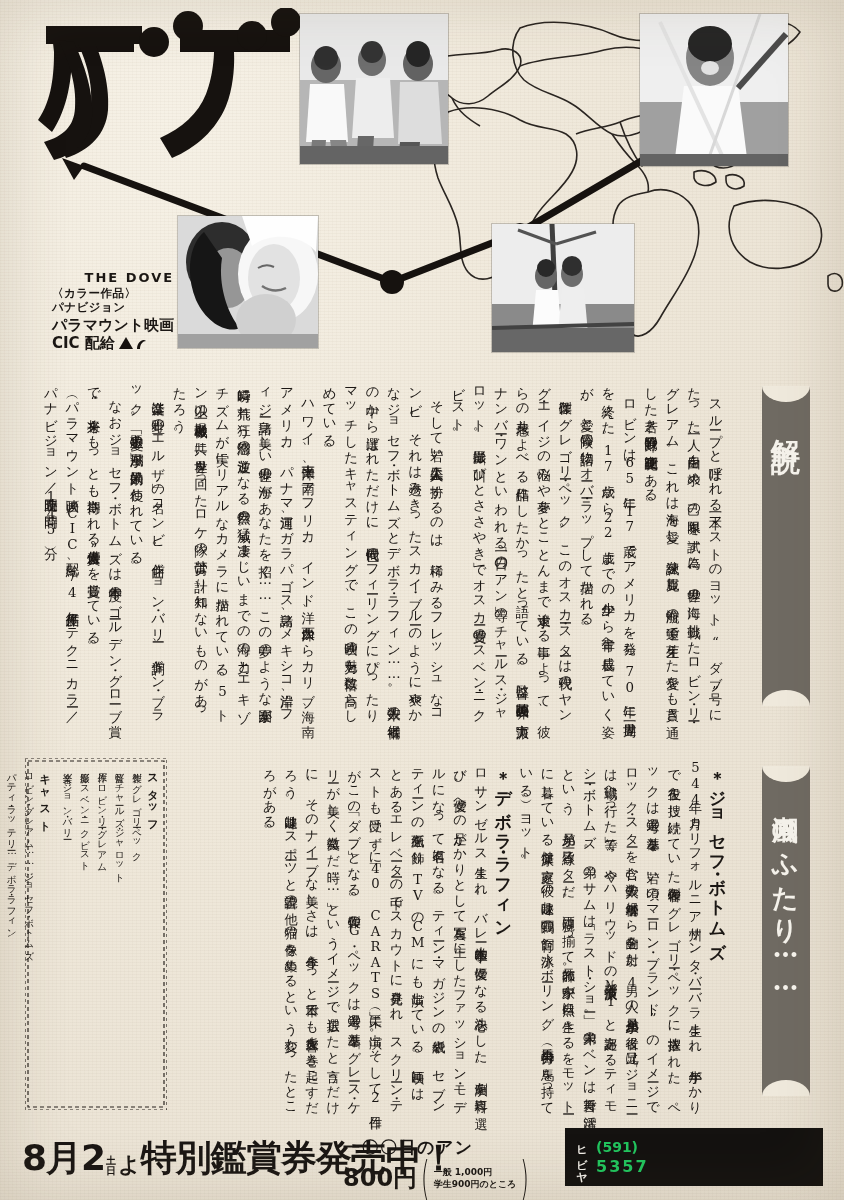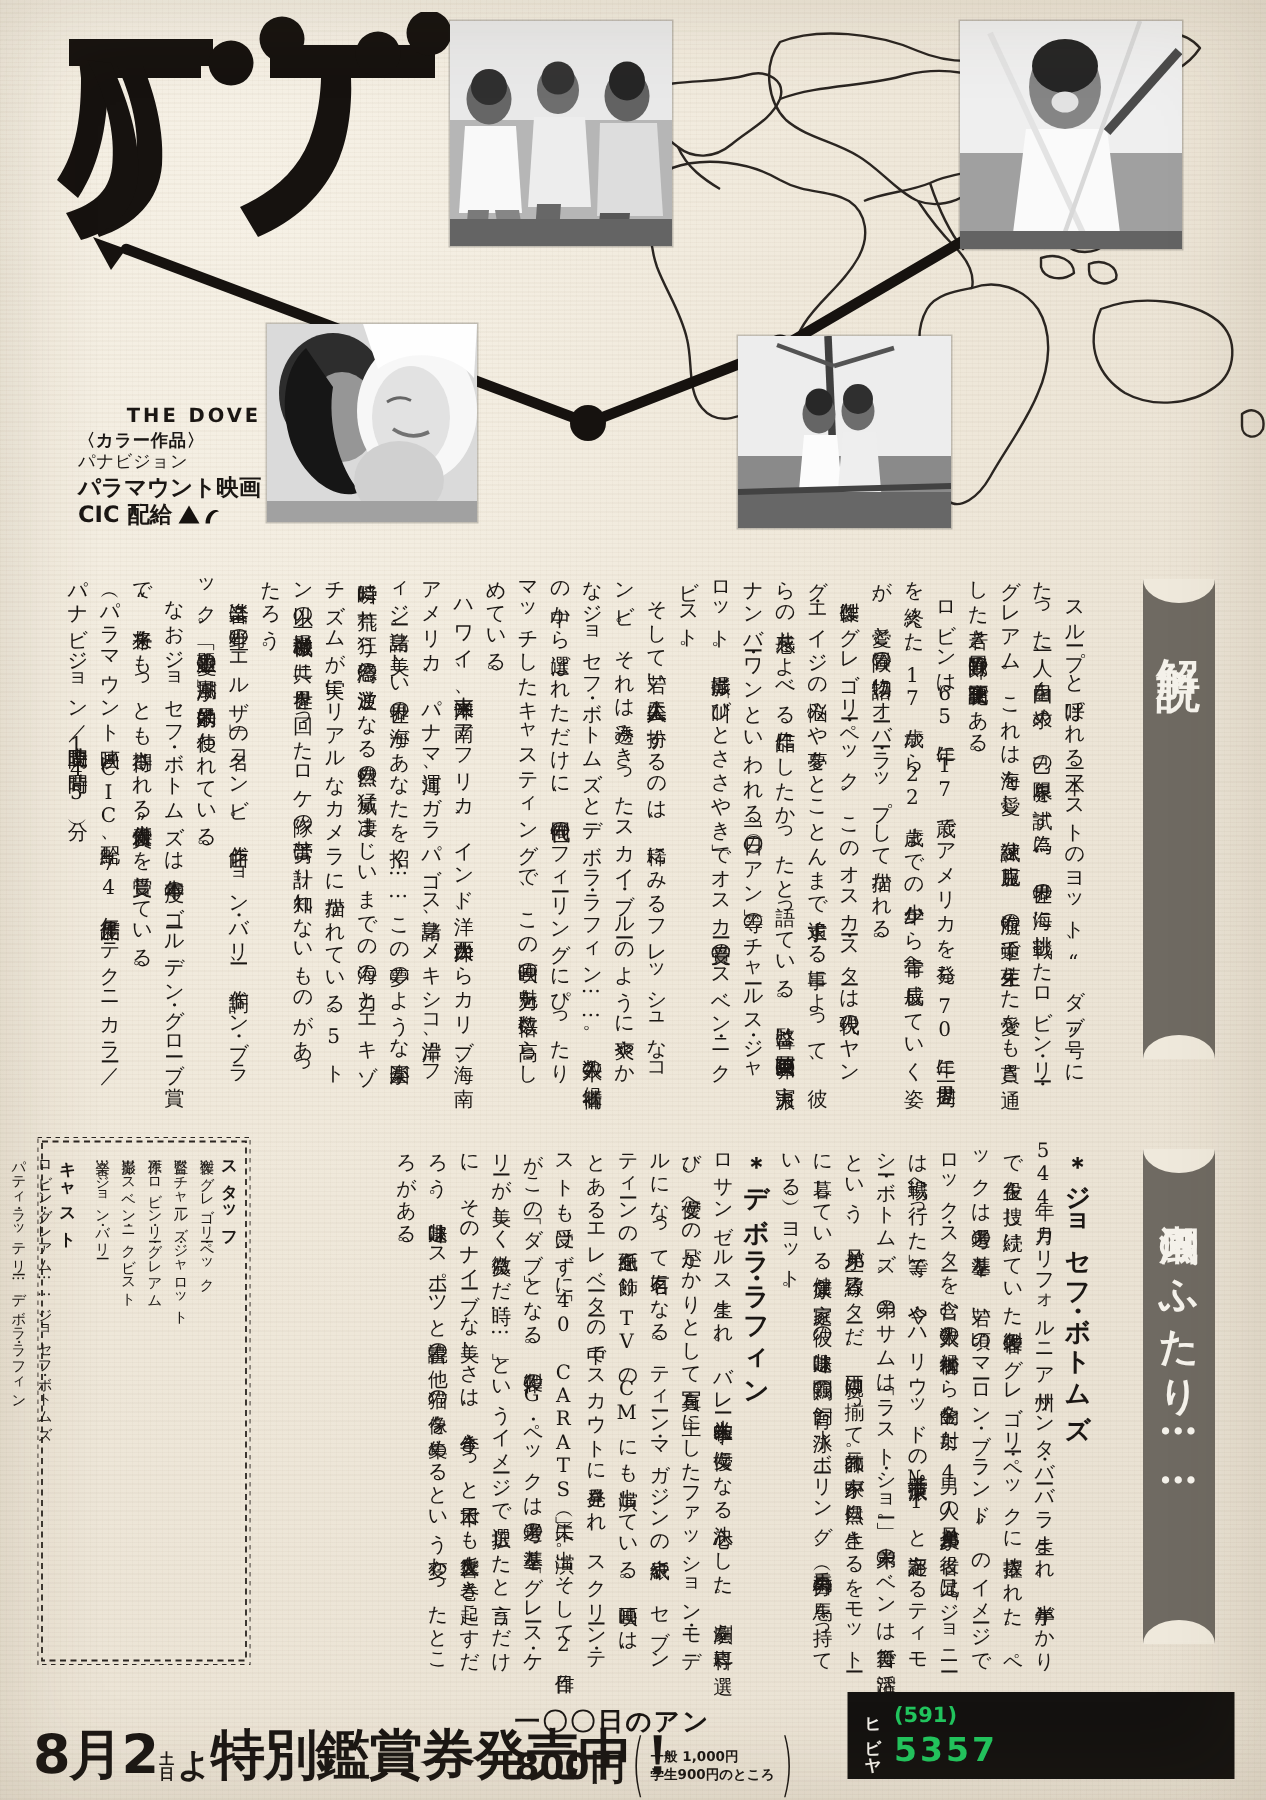--- a/index.html
+++ b/index.html
@@ -42,21 +42,21 @@
     overflow:hidden;
   }
   .photo svg{display:block;}
 
   .imprint{
     position:absolute;left:52px;top:270px;
     line-height:1.22;letter-spacing:.5px;
   }
   .imprint .l1{font-size:13px;font-weight:700;letter-spacing:2px;text-align:right;}
   .imprint .l2{font-size:11.5px;font-weight:700;}
-  .imprint .l3{font-size:11.5px;font-weight:400;}
+  .imprint .l3{font-size:11.5px;font-weight:700;}
   .imprint .l4{font-size:15px;font-weight:800;margin-top:2px;letter-spacing:0px;}
   .imprint .l5{font-size:15px;font-weight:700;letter-spacing:0px;display:flex;align-items:center;gap:2px;}
 
   
   .vtext{
     writing-mode:vertical-rl;
     text-orientation:upright;
     font-family:"DejaVu Serif","Liberation Serif",serif;
     line-height:1.42;
     letter-spacing:.6px;
@@ -129,21 +129,21 @@
     writing-mode:vertical-rl;text-orientation:upright;
     font-weight:800;font-size:11px;letter-spacing:3px;
     font-family:"DejaVu Serif","Liberation Serif",serif;
     margin-bottom:10px;
   }
   .credline{margin-left:3px;white-space:nowrap;}
 
   
   #bottom-bar{position:absolute;left:0;top:1120px;width:844px;height:80px;}
   #release-line{
-    position:absolute;left:22px;top:26px;
+    position:absolute;left:22px;top:14px;
     font-family:"DejaVu Sans","Liberation Sans",sans-serif;
     font-weight:900;font-size:36px;letter-spacing:-1px;
     display:flex;align-items:baseline;justify-content:center;
   }
   #release-line .daystack{
     display:inline-flex;flex-direction:column;align-items:center;
     font-size:11px;line-height:1.0;font-weight:700;
     transform:translateY(-6px);margin:0 1px;letter-spacing:0;
   }
   #release-line .daystack .d1{font-size:10px;}
@@ -173,21 +173,21 @@
   #theater .tname{
     color:#f6f3ec;font-size:38px;font-weight:800;letter-spacing:1px;
     font-family:"DejaVu Serif","Liberation Serif",serif;
     margin-left:6px;
   }
   #theater .tel{
     color:#22c55e;margin-left:8px;line-height:1.25;
     font-family:"DejaVu Sans","Liberation Sans",sans-serif;
   }
   #theater .tel .a{font-size:14px;font-weight:700;}
-  #theater .tel .b{font-size:22px;font-weight:700;letter-spacing:2px;}
+  #theater .tel .b{font-size:16px;font-weight:700;letter-spacing:2px;}
 </style>
 </head>
 <body>
 
 <div class="paper"></div>
 
 <div id="top-art">
 
   <svg id="world-map" width="844" height="372" viewBox="0 0 844 372">
     <g fill="none" stroke="#2a2521" stroke-width="1.6" stroke-linejoin="round">

